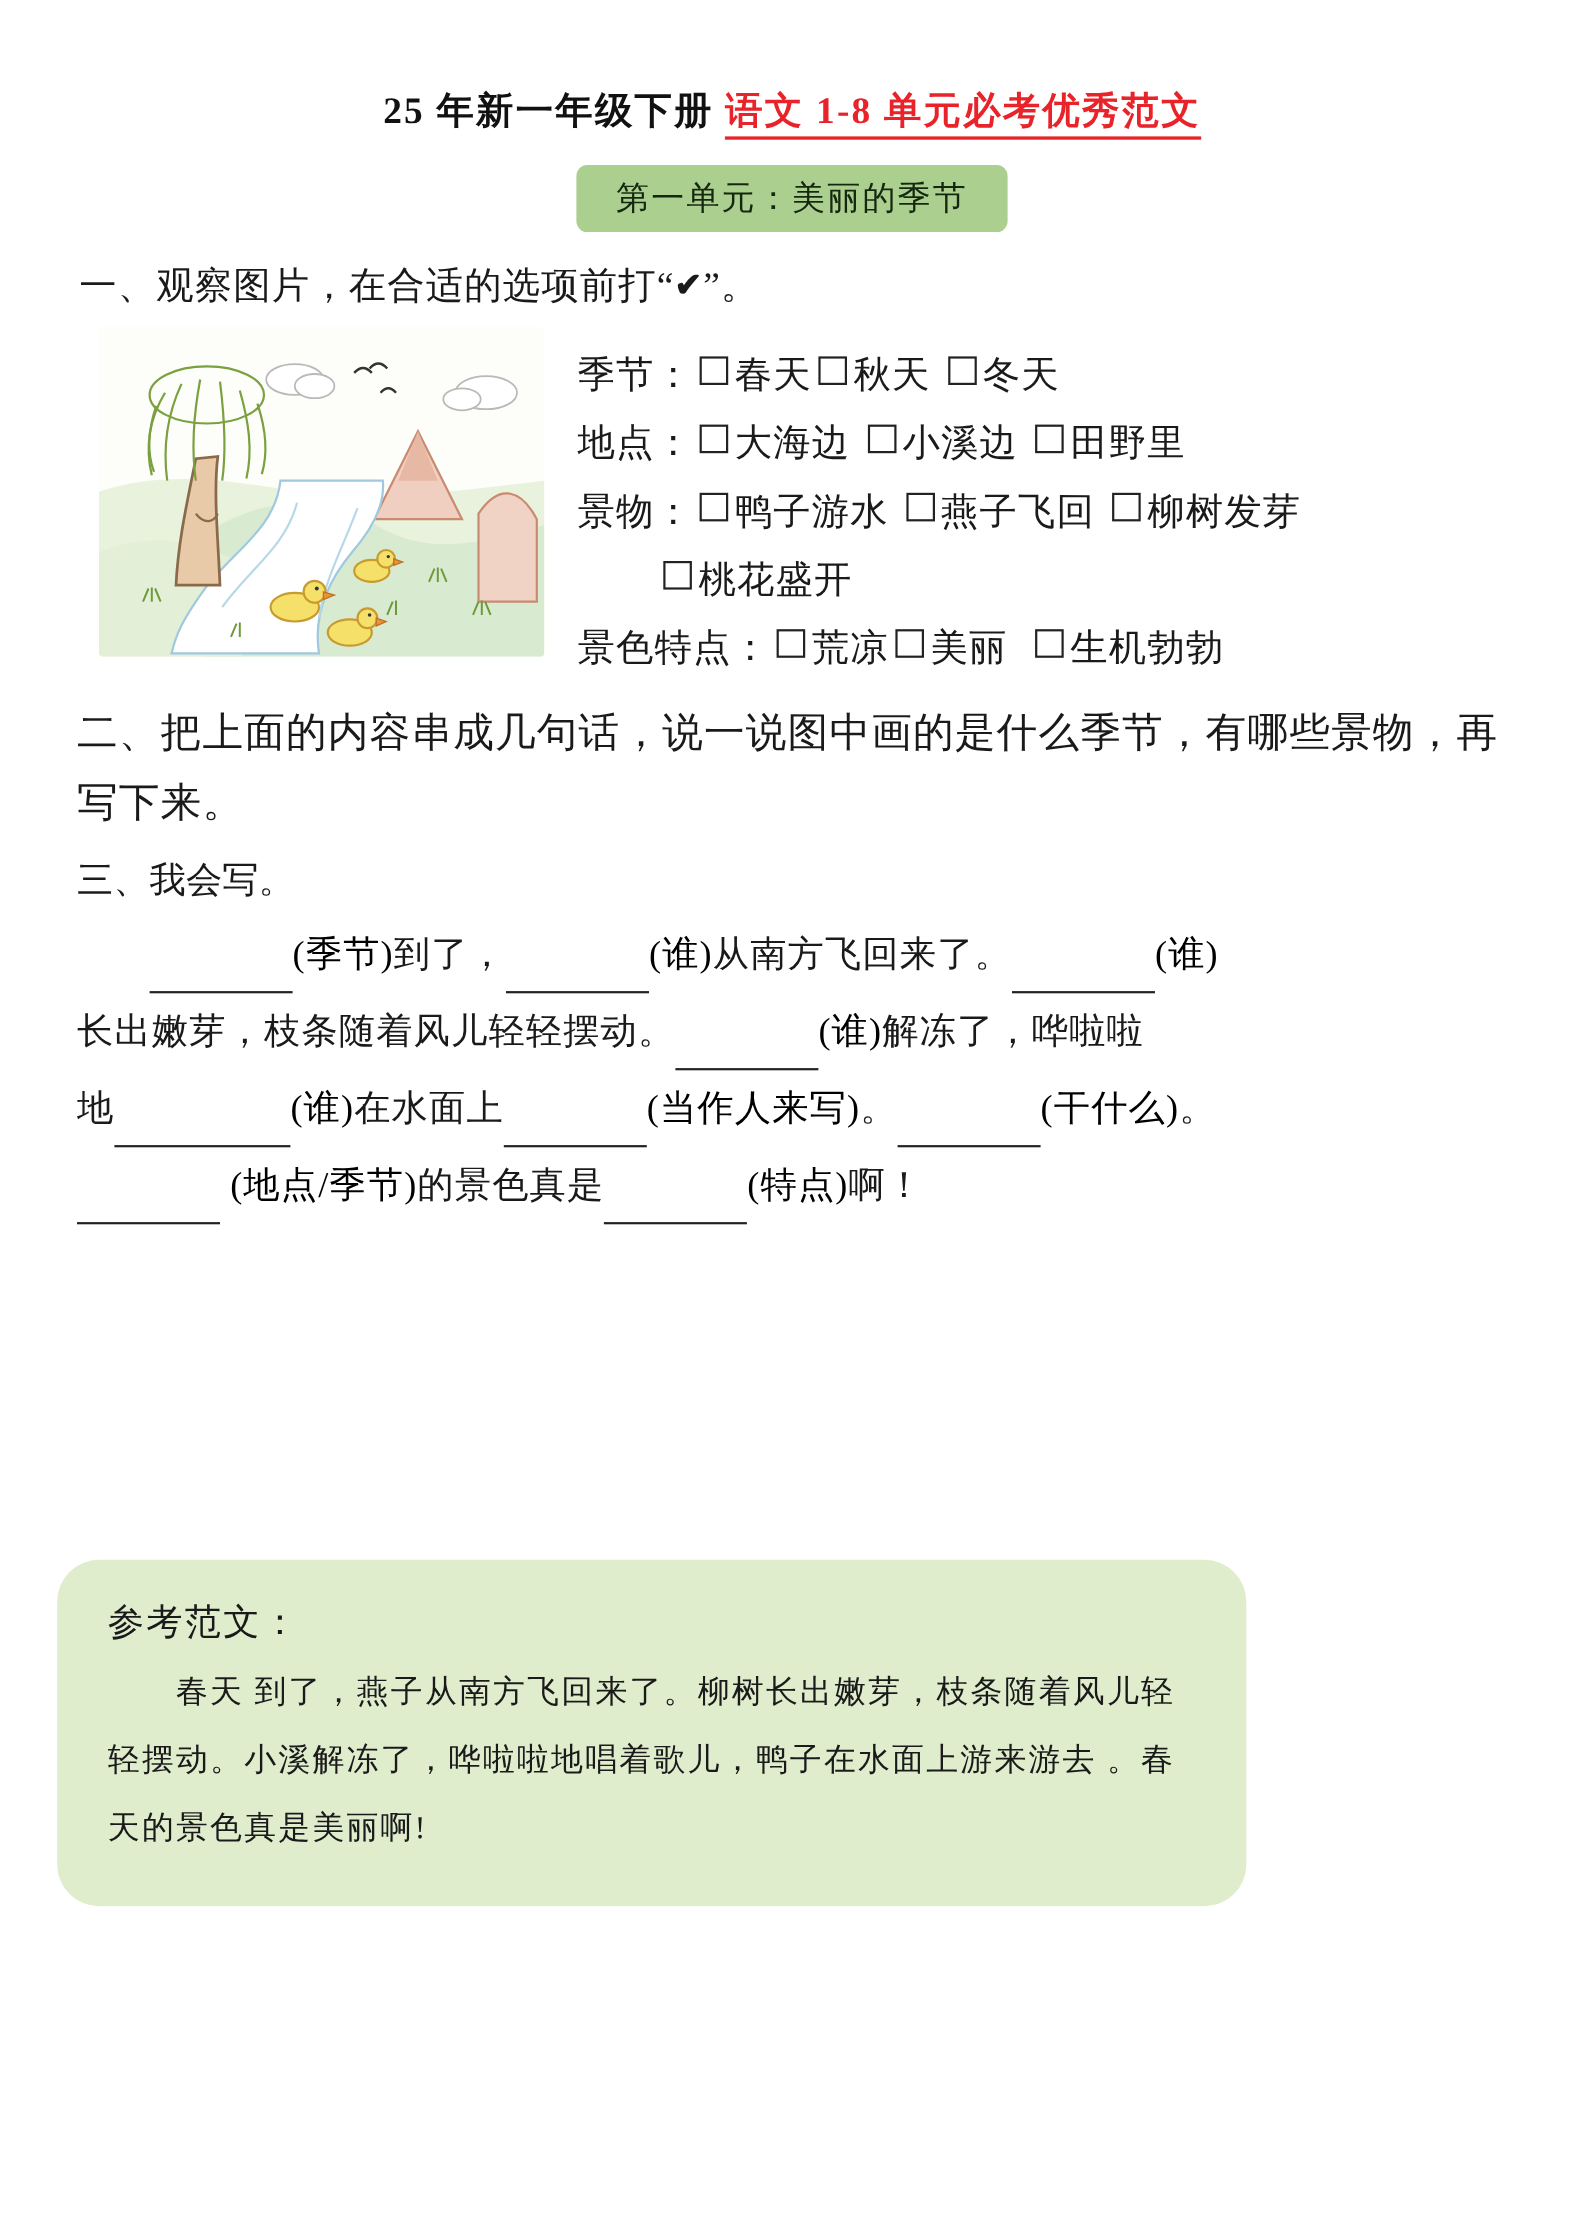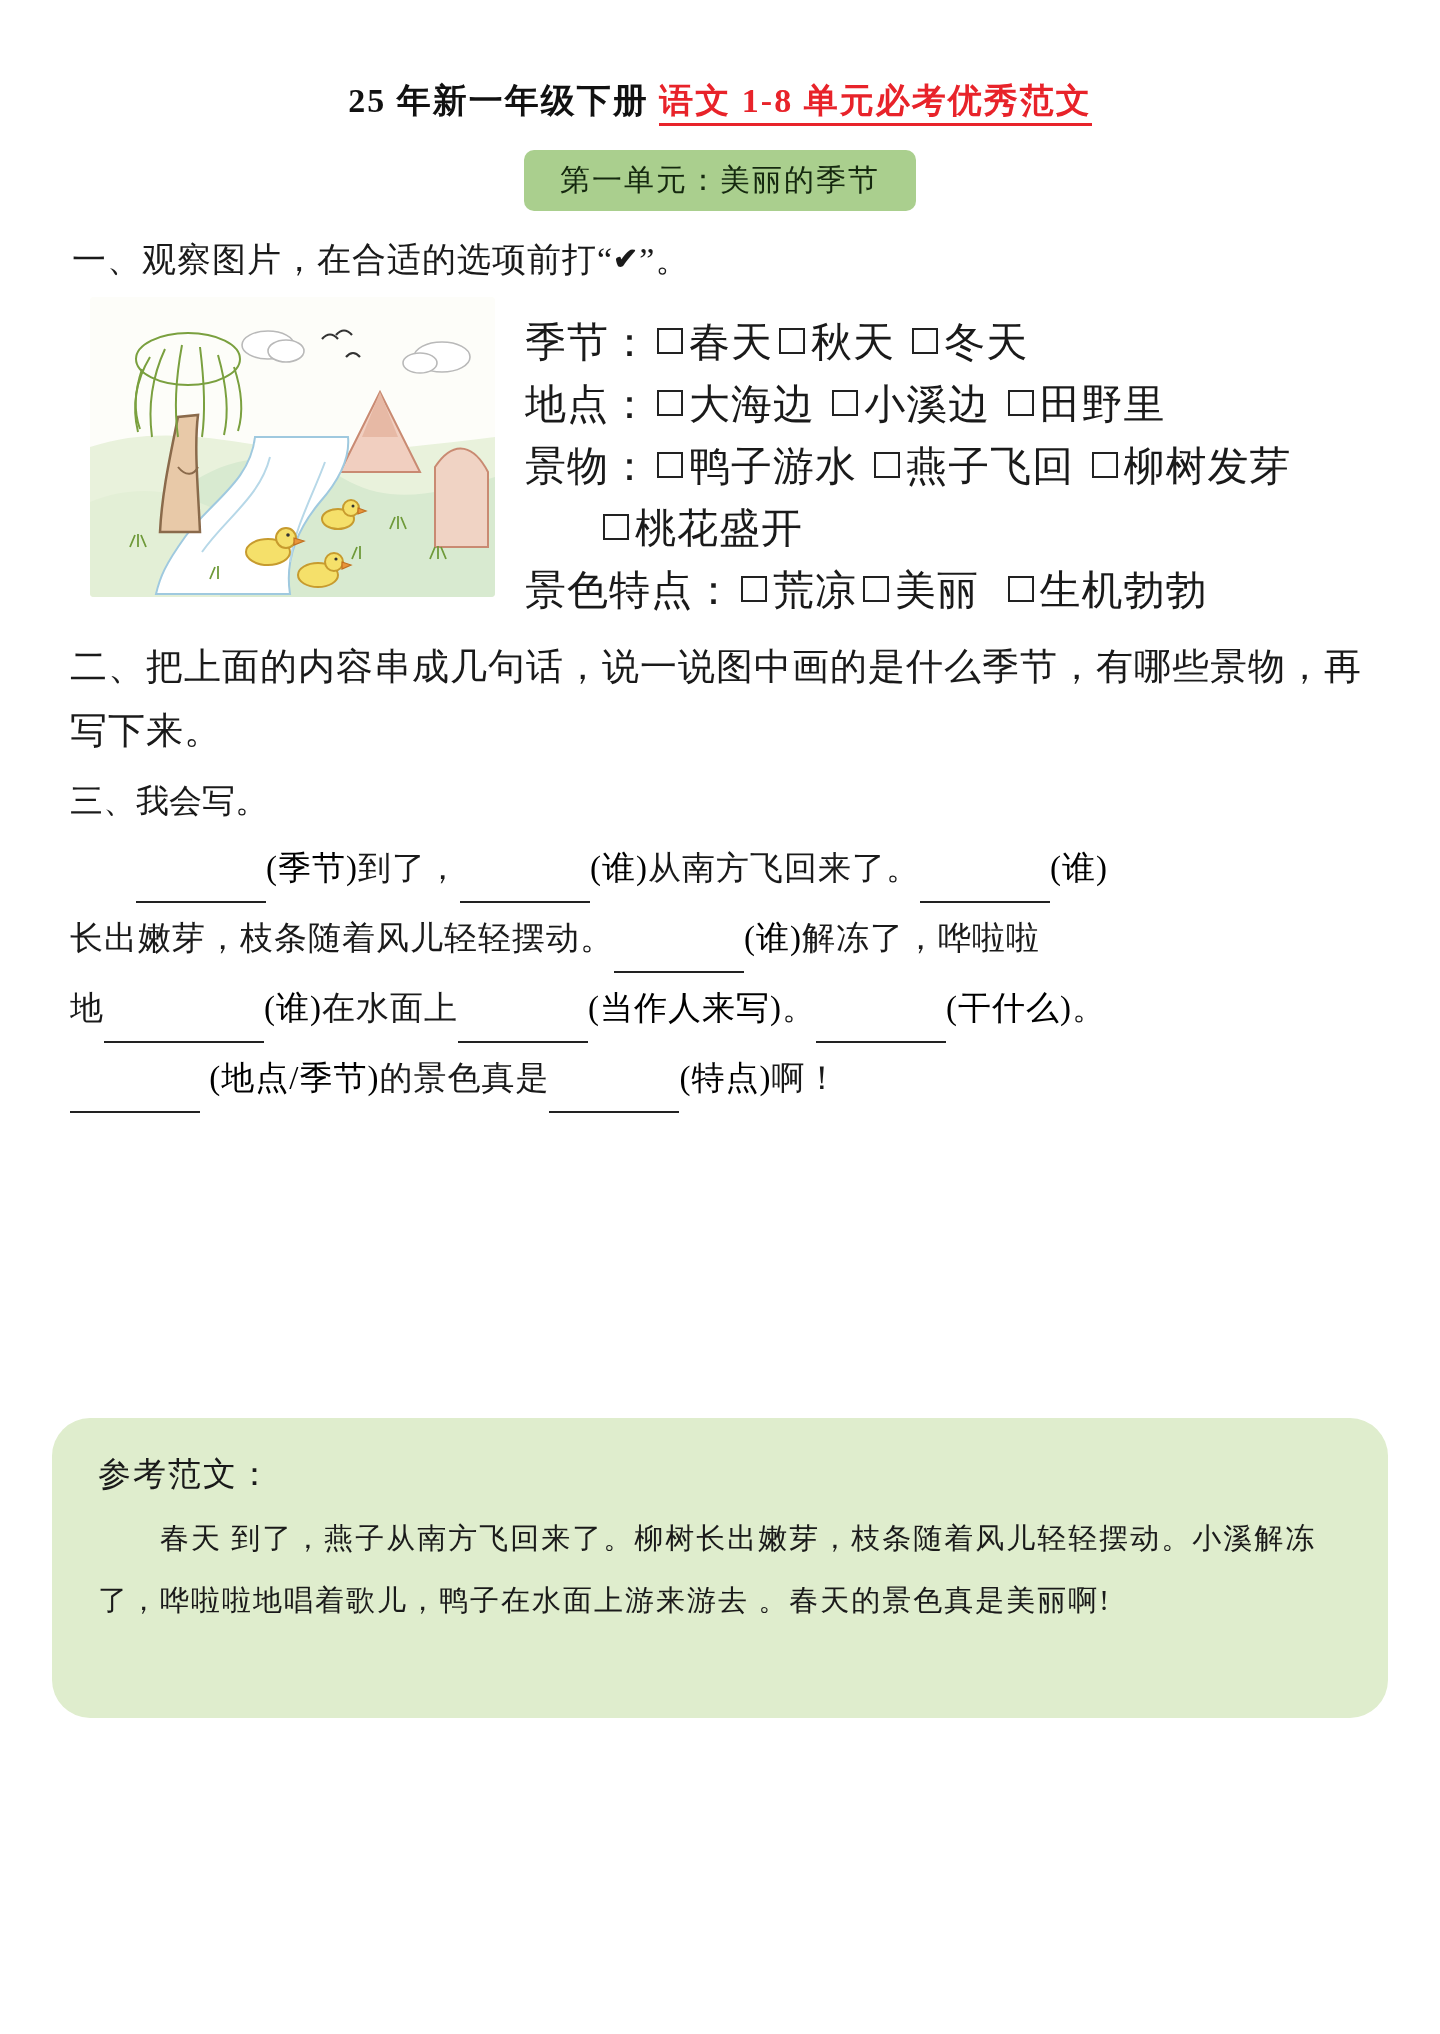--- a/index.html
+++ b/index.html
@@ -82,21 +82,21 @@
     flex: 0 0 405px;
     position: relative;
     border-radius: 4px;
     overflow: hidden;
     background: #fdfdf8;
   }
   .options {
     flex: 1;
     padding-left: 30px;
     padding-top: 14px;
-    font-size: 41px;
+    font-size: 34px;
     line-height: 62px;
     letter-spacing: 1px;
   }
   .opt-row { white-space: nowrap; }
   .box {
     display: inline-block;
     width: 22px;
     height: 22px;
     border: 2px solid #222;
     margin: 0 6px 0 6px;
@@ -134,21 +134,21 @@
   .b-md { width: 130px; }
   .b-lg { width: 160px; }
   .red { color: #000000; }
   .indent { display: inline-block; width: 66px; }
 
   
   .sample {
     position: absolute;
     left: 52px;
     top: 1340px;
-    width: 1336px;
+    width: 1081px;
     min-height: 300px;
     background: #dfedcd;
     border-radius: 38px;
     padding: 34px 46px 40px 46px;
     box-sizing: border-box;
   }
   .sample-title {
     font-size: 33px;
     letter-spacing: 2px;
     margin-bottom: 10px;

